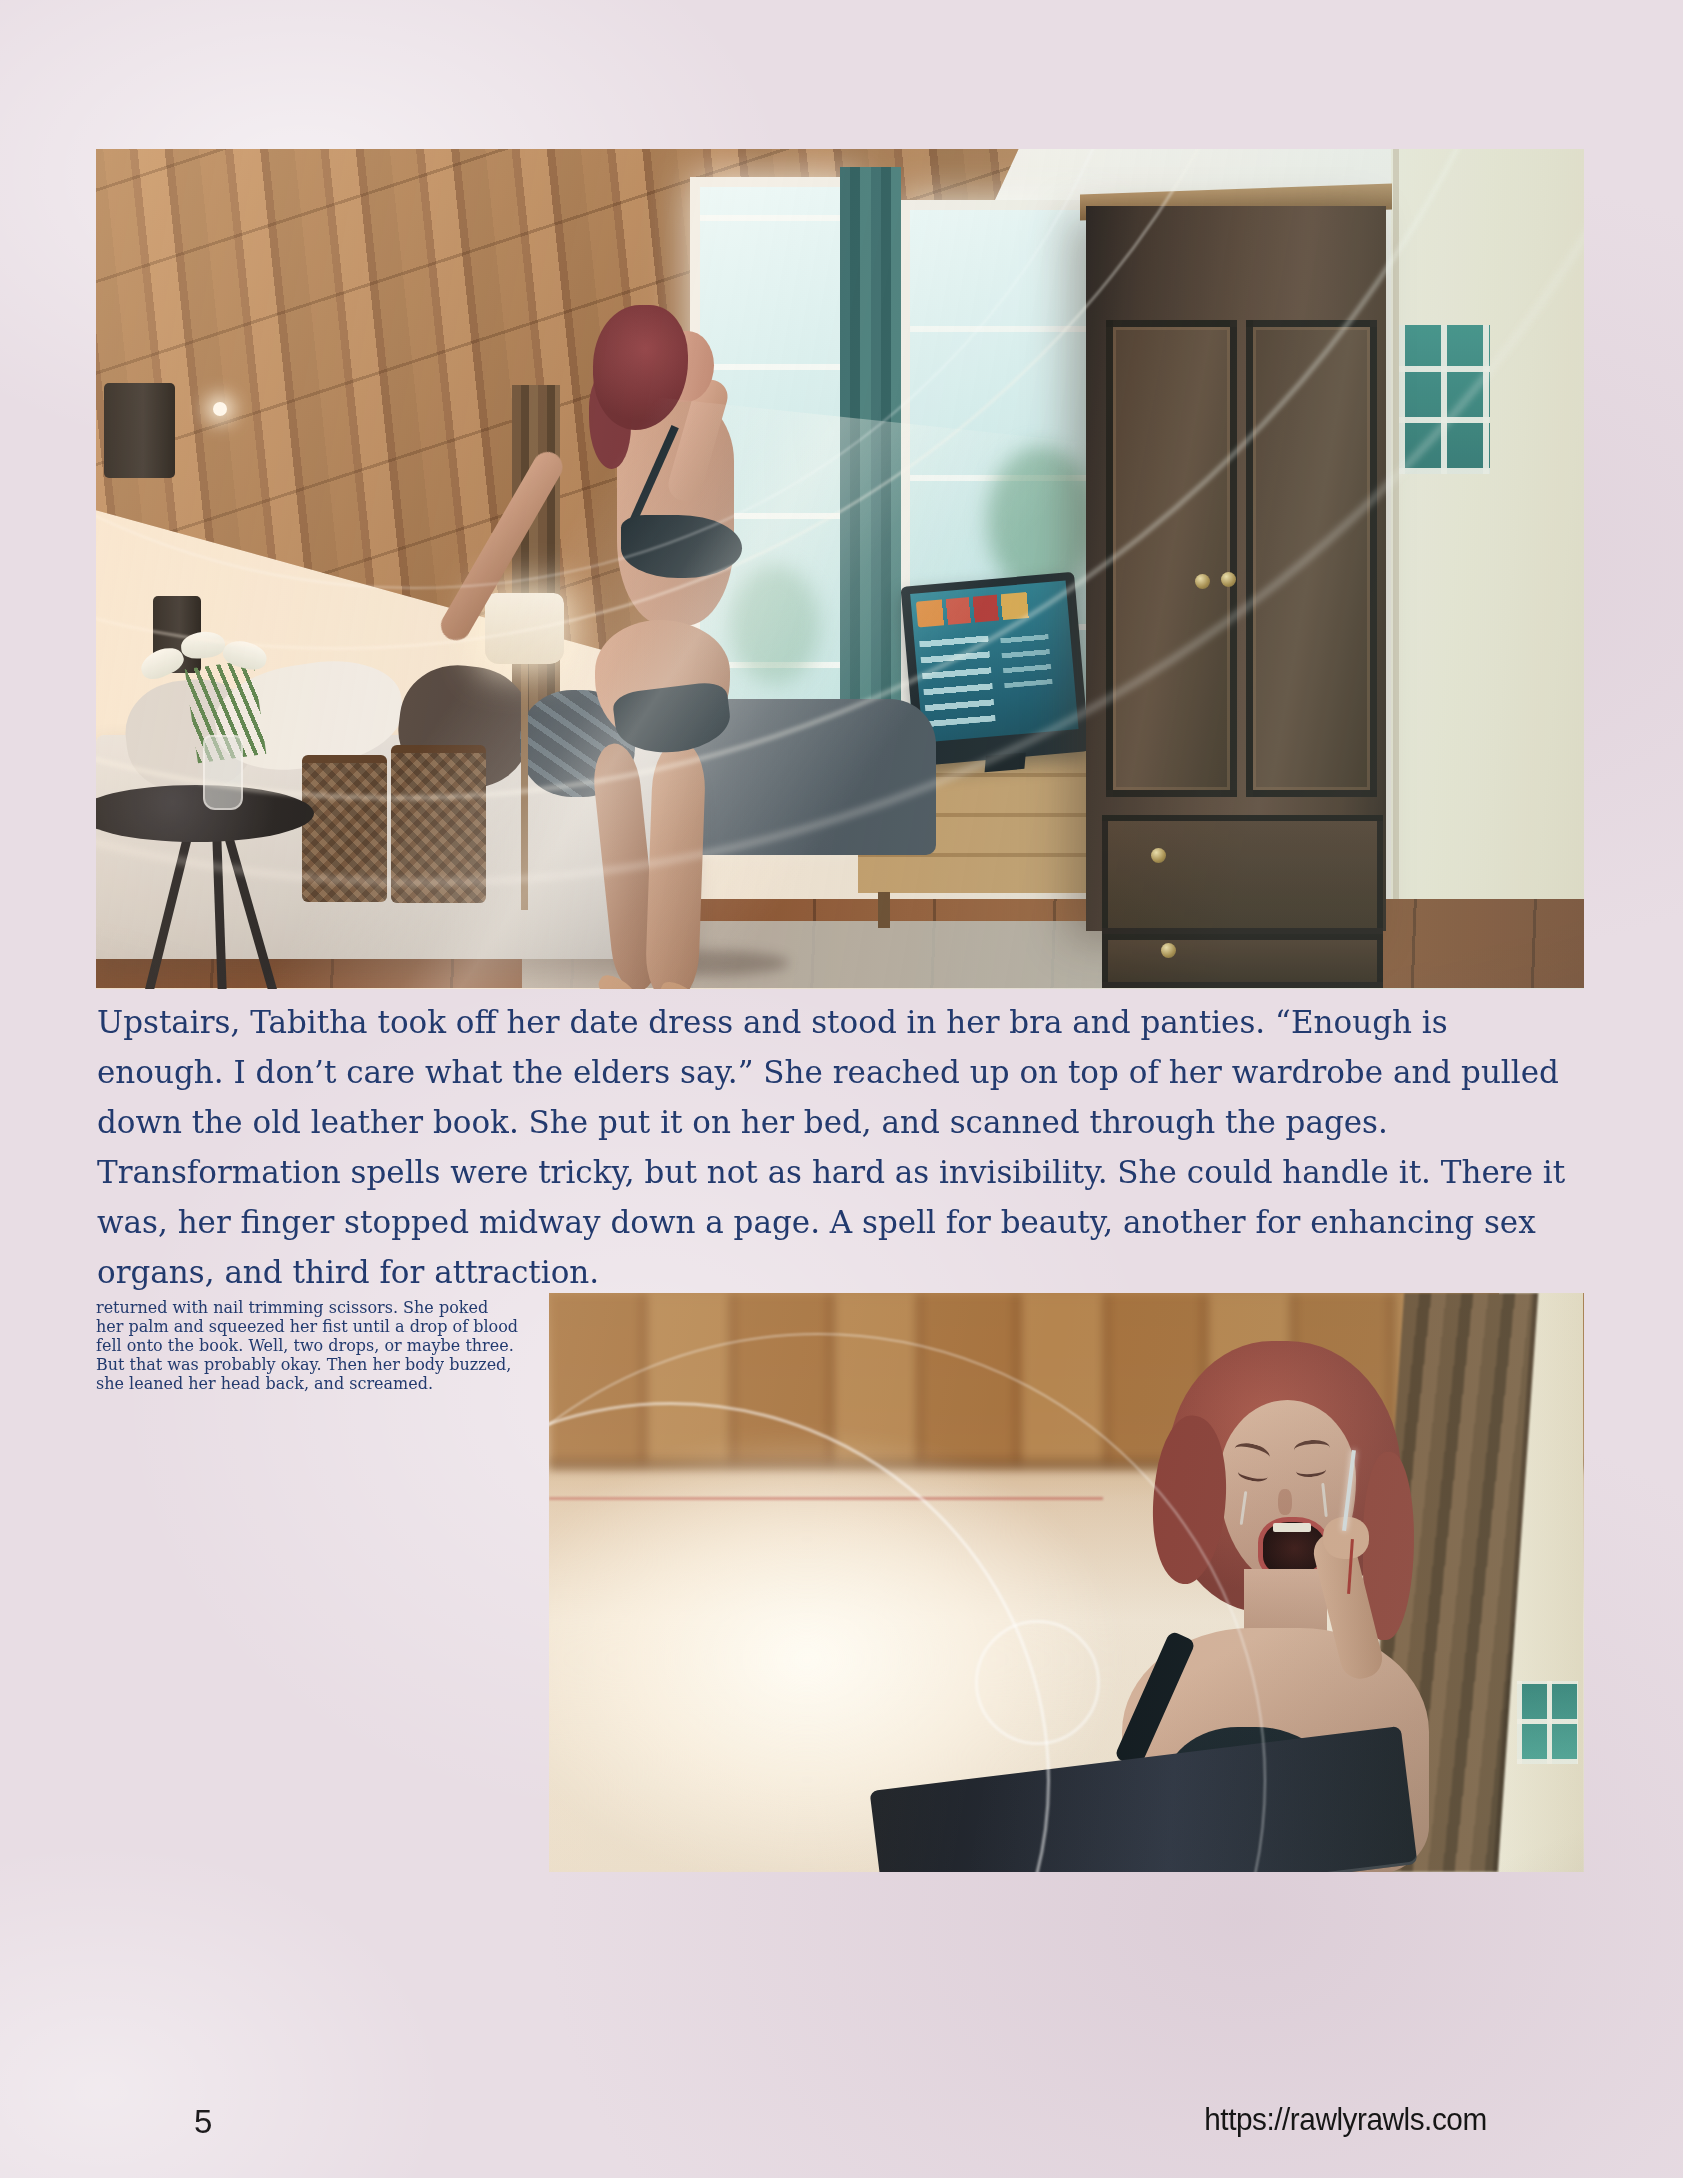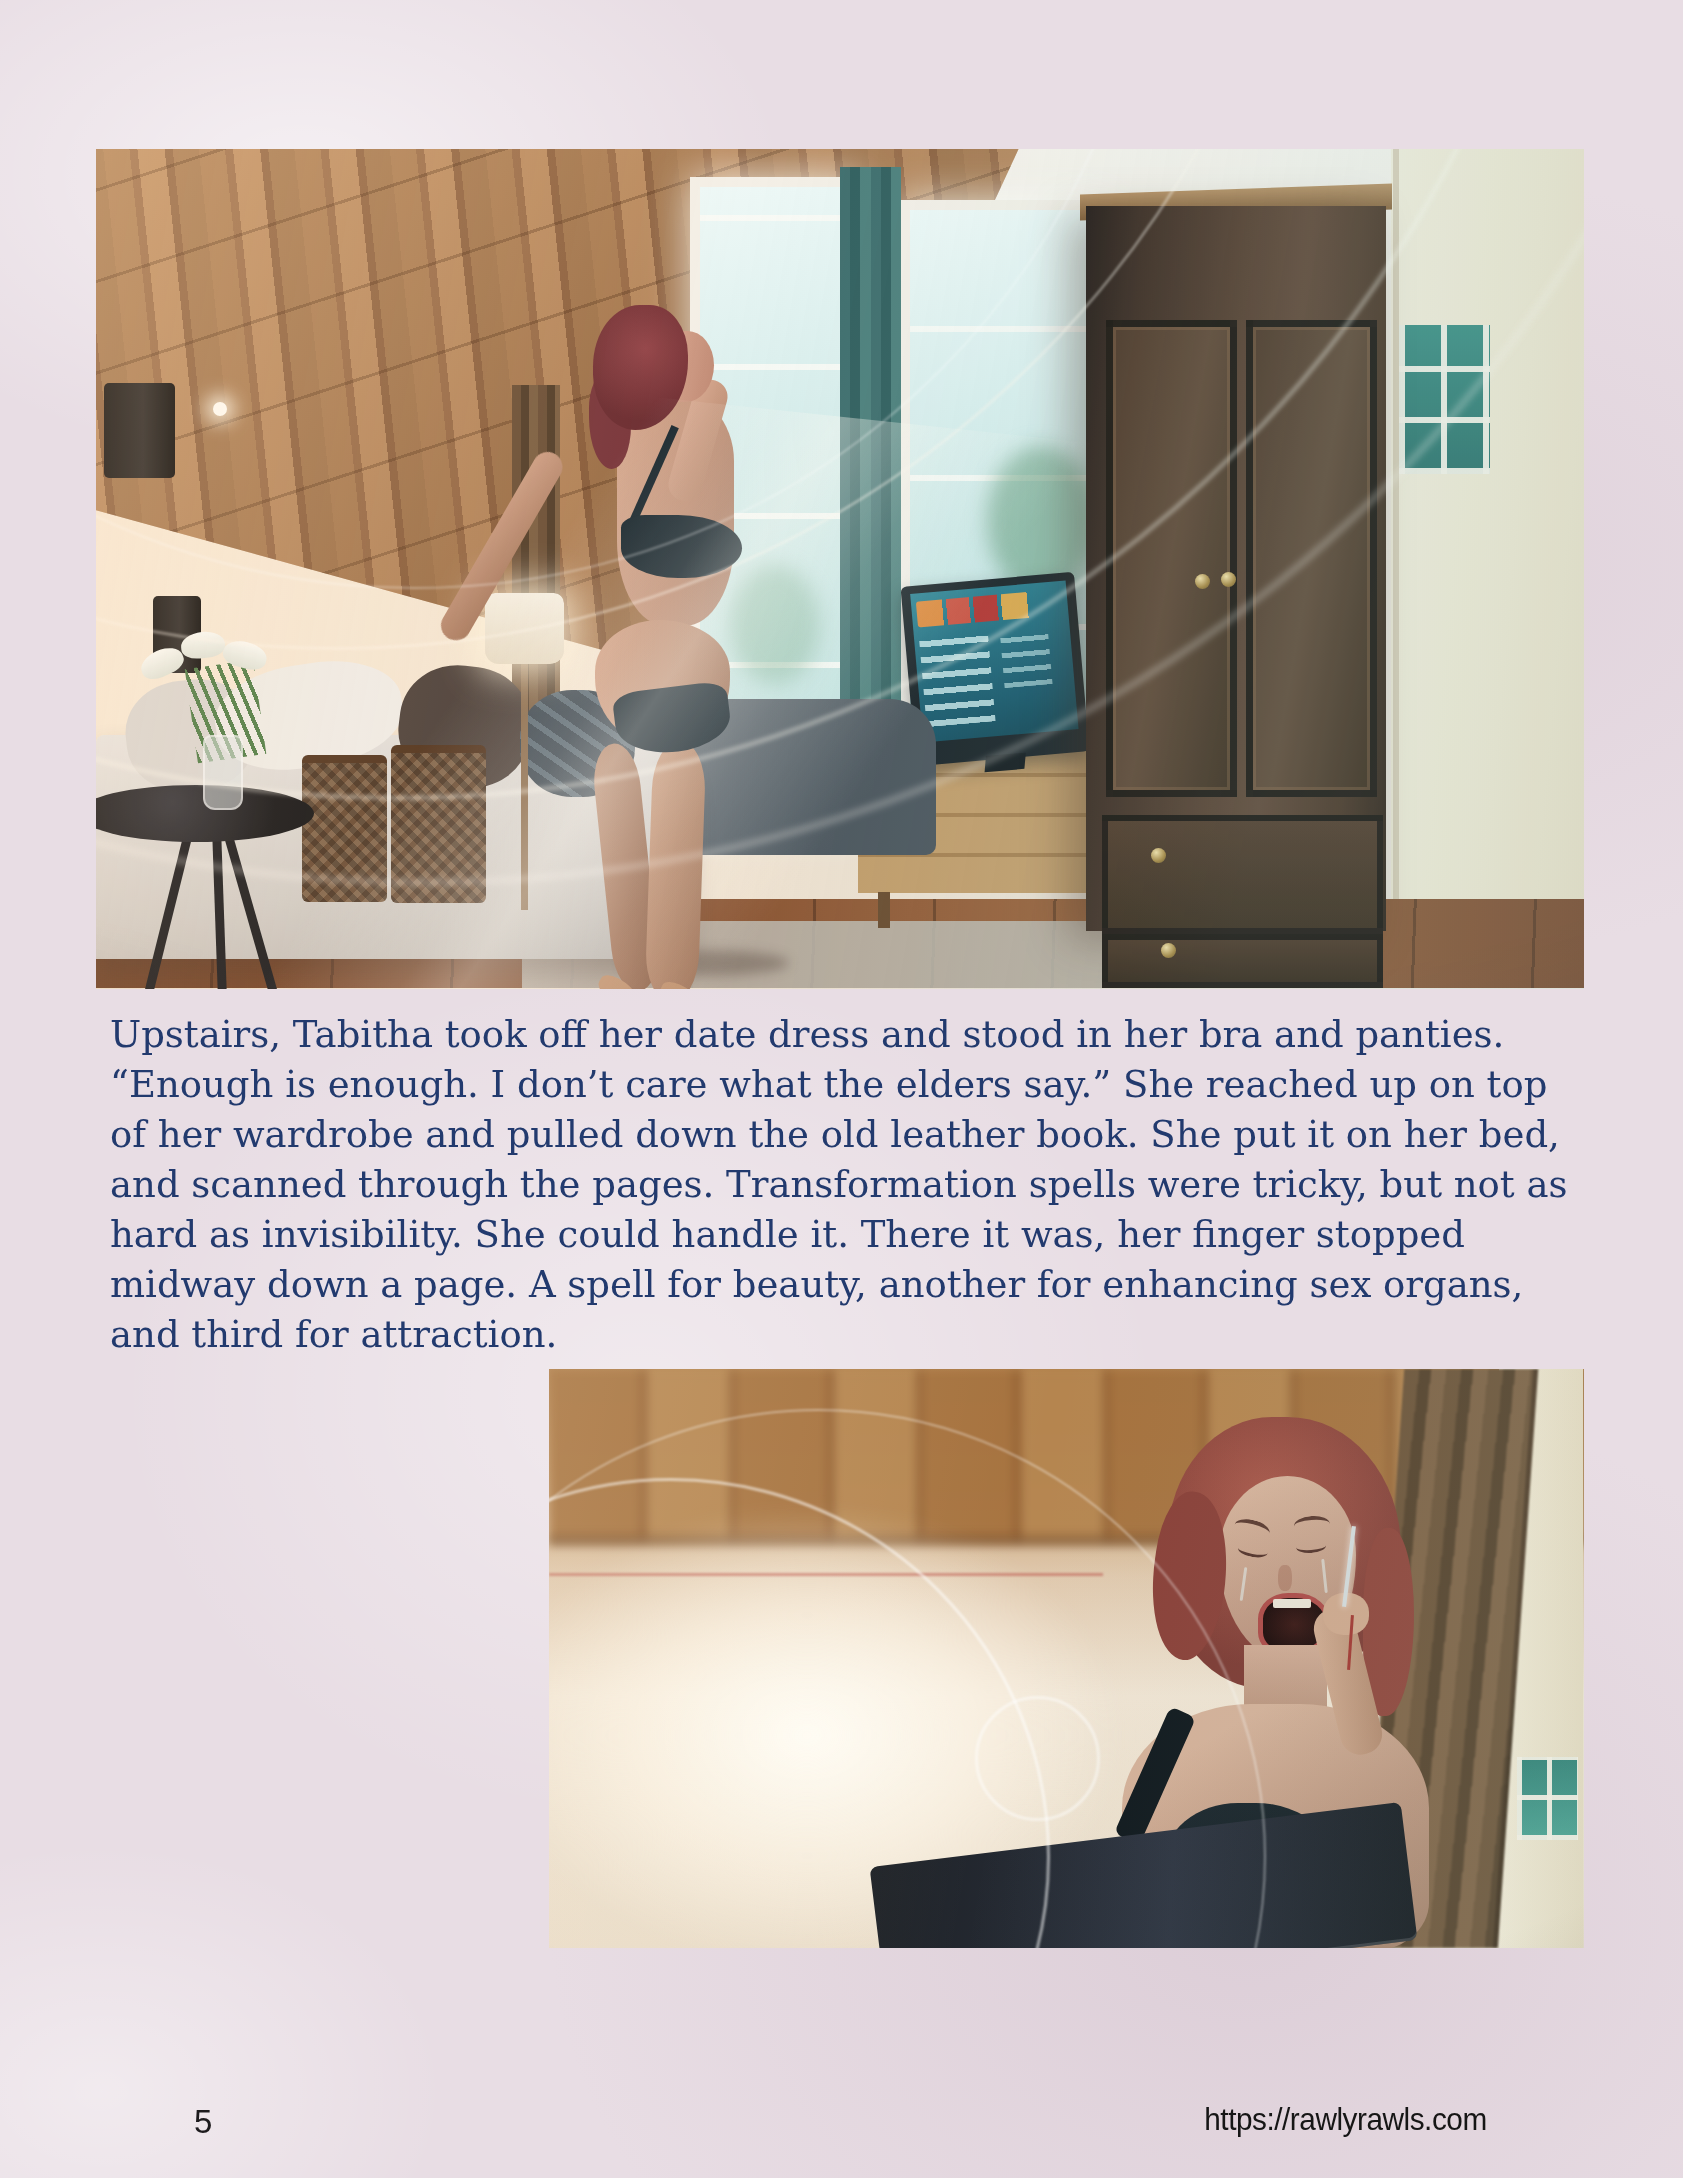--- a/index.html
+++ b/index.html
@@ -8,21 +8,21 @@
     background:
       radial-gradient(693px 416px at 18% 8%, rgba(255,255,255,.55), transparent 70%),
       radial-gradient(891px 554px at 82% 26%, rgba(213,196,208,.45), transparent 72%),
       radial-gradient(752px 614px at 38% 64%, rgba(255,255,255,.38), transparent 70%),
       radial-gradient(970px 752px at 74% 88%, rgba(209,191,203,.5), transparent 72%),
       radial-gradient(495px 356px at 6% 96%, rgba(255,255,255,.4), transparent 70%),
       #e8dde4;
     font-family:"DejaVu Serif", serif;
   }
   .story-text{position:absolute;left:96px;top:996px;width:1488px;color:#223a6e;}
-  .story-text p{margin:14px;font-size:37px;line-height:50px;}
+  .story-text p{margin:1px;font-size:31px;line-height:50px;}
   .story-text .p2{margin-top:36px;}
   .wrap-block{margin:0;}
   .fig{position:absolute;overflow:hidden;background:#d8cfc4;}
   .fig *{position:absolute;}
   
   .fig1{left:96px;top:149px;width:1488px;height:840px;}
   .f1-wall{inset:0;background:linear-gradient(100deg,#f9ecd9 0%,#f5e6d2 30%,#f0e1cf 52%,#ecdfd2 72%,#f4ece4 100%);}
   .f1-ceiling{left:0;top:0;width:100%;height:327px;background:linear-gradient(175deg,#faf6f0,#efe5d8 85%);}
   .f1-wood{left:0;top:0;width:100%;height:100%;
     background:repeating-linear-gradient(84deg,#a06c40 0 26px,#8a5632 26px 34px,#b47e50 34px 61px,#7c4a28 61px 69px,#96643a 69px 95px);
@@ -296,18 +296,19 @@
         <div class="f2w-hand"></div>
         <div class="f2w-scissors"></div>
         <div class="f2w-blood"></div>
       </div>
       <div class="f2-book"></div>
       <div class="flare-arc" style="left:-257px;top:109px;width:752px;height:752px;border:3px solid rgba(255,255,255,.55);filter:blur(1px);"></div>
       <div class="flare-arc" style="left:-178px;top:40px;width:891px;height:891px;border:2px solid rgba(255,255,255,.4);filter:blur(1px);"></div>
       <div class="flare-arc" style="left:426px;top:327px;width:119px;height:119px;border:3px solid rgba(255,255,255,.5);filter:blur(1px);"></div>
       <div class="f2-grade"></div>
     </div>
+    <span>returned with nail trimming scissors. She poked her palm and squeezed her fist until a drop of blood fell onto the book. Well, two drops, or maybe three. But that was probably okay. Then her body buzzed, she leaned her head back, and screamed.</span>
   </div>
 </div>
 
 <div class="footer-page-number">5</div>
 <div class="footer-url">https://rawlyrawls.com</div>
 
 
 </body></html>

